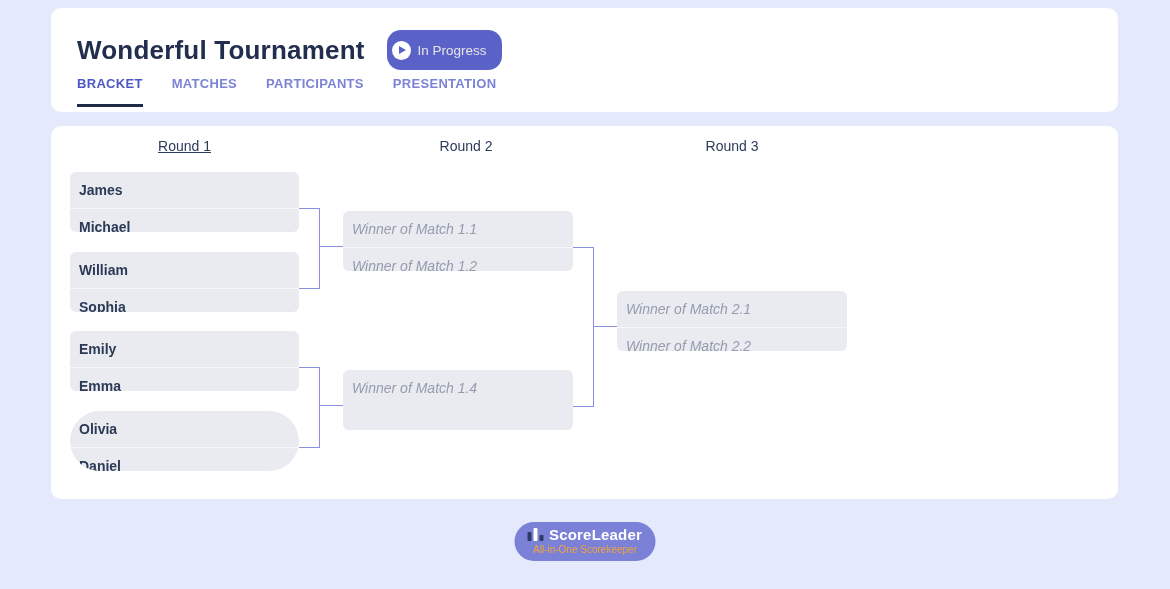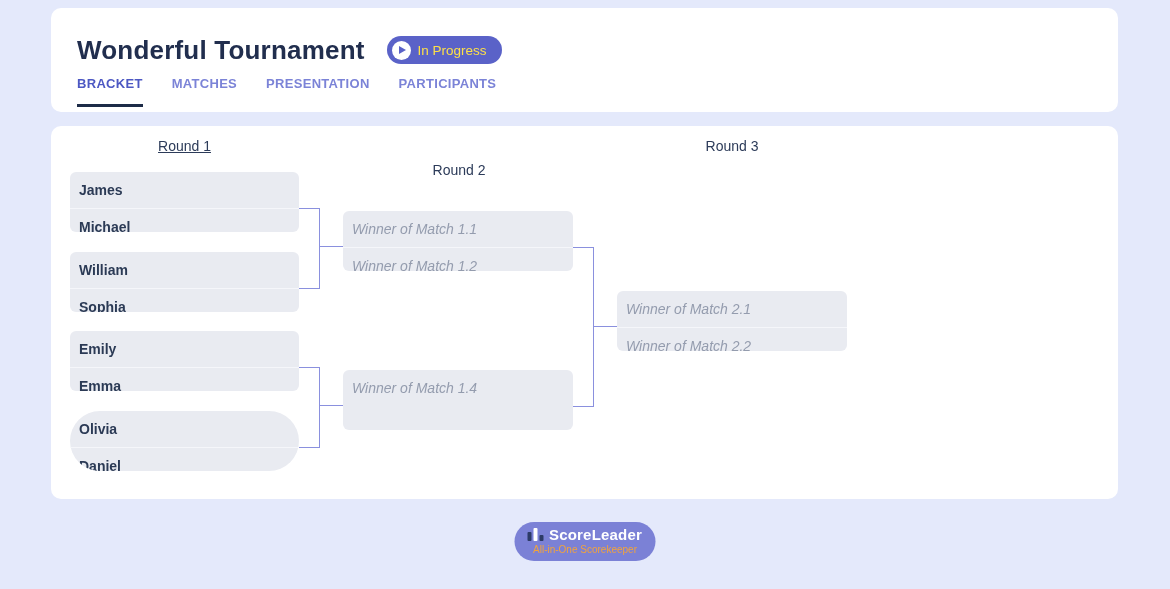--- a/index.html
+++ b/index.html
@@ -27,23 +27,23 @@
     position:absolute; left:18px; top:20px;
     display:flex; align-items:center; gap:14px;
   }
   .page-title {
     margin:8px;
     font-size:26px; font-weight:600;
     color:#212e4e; letter-spacing:0.2px; line-height:1.1;
   }
   .status-badge {
     display:inline-flex; align-items:center; gap:7px;
-    height:28px; padding:0 15px 0 5px;
+    height:40px; padding:0 15px 0 5px;
     background:#5a62c8; border-radius:14px;
-    color:#fde047; font-size:13.5px; font-weight:500;
+    color:#e5e5e5; font-size:13.5px; font-weight:500;
     white-space:nowrap;
   }
   .play-circle {
     width:19px; height:19px; border-radius:50%;
     background:#ffffff;
     display:flex; align-items:center; justify-content:center;
     flex:0 0 auto;
   }
   .play-triangle {
     width:0; height:0;
@@ -67,21 +67,21 @@
   }
 
   
   .round-header {
     position:absolute; top:12px;
     text-align:center;
     font-size:14px; font-weight:500; color:#2c3b59;
     line-height:16px;
   }
   .rh-1 { left:19px;  width:229px;text-decoration:underline; }
-  .rh-2 { left:293px; width:230px;margin-top:24px; }
+  .rh-2 { left:300px; width:230px; }
   .rh-3 { left:566px; width:230px; }
 
   .match {
     position:absolute;
     width:229px; height:60px;
     background:#e9ebf1; border-radius:6px;
     overflow:hidden;
   }
   .col-2 .match, .match.w230 { width:230px; }
   .slot {
@@ -149,22 +149,22 @@
       <div class="status-badge">
         <span class="play-circle">
           <span class="play-triangle"></span>
         </span>
         <span>In Progress</span>
       </div>
     </div>
     <div class="tab-bar">
       <div class="tab active">BRACKET</div>
       <div class="tab">MATCHES</div>
+      <div class="tab">PARTICIPANTS</div>
       <div class="tab">PRESENTATION</div>
-      <div class="tab">PARTICIPANTS</div>
     </div>
   </div>
 
   <div class="card bracket-card">
 
     <div class="round-header rh-1">Round 1</div>
     <div class="round-header rh-2">Round 2</div>
     <div class="round-header rh-3">Round 3</div>
 
     <div class="match m-r1-0">

